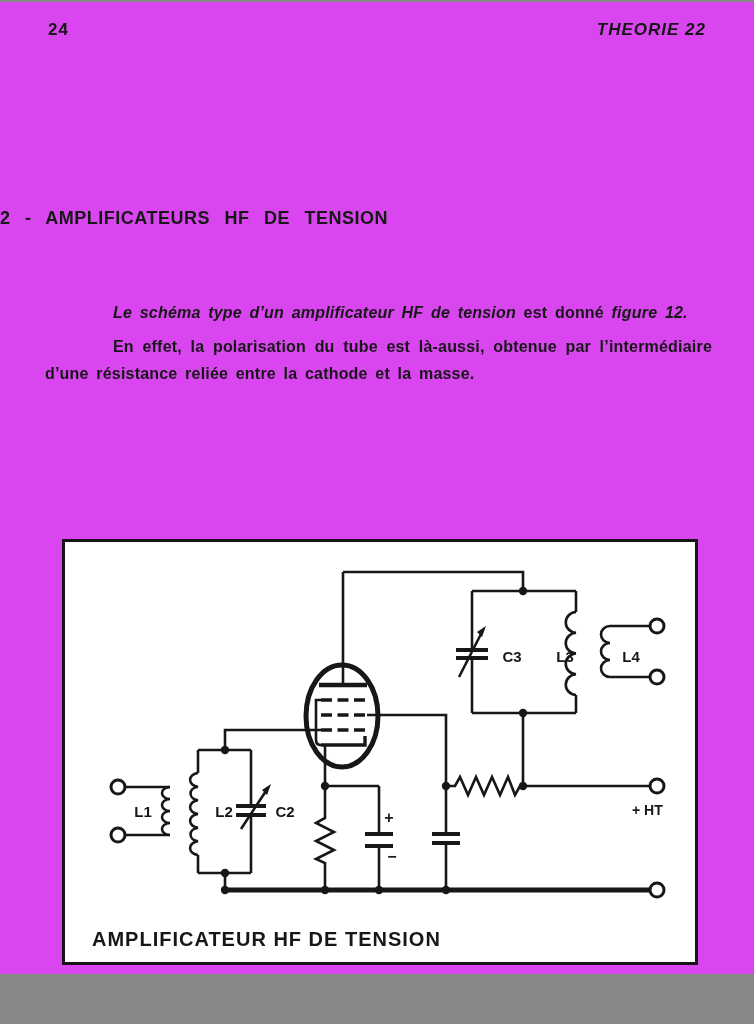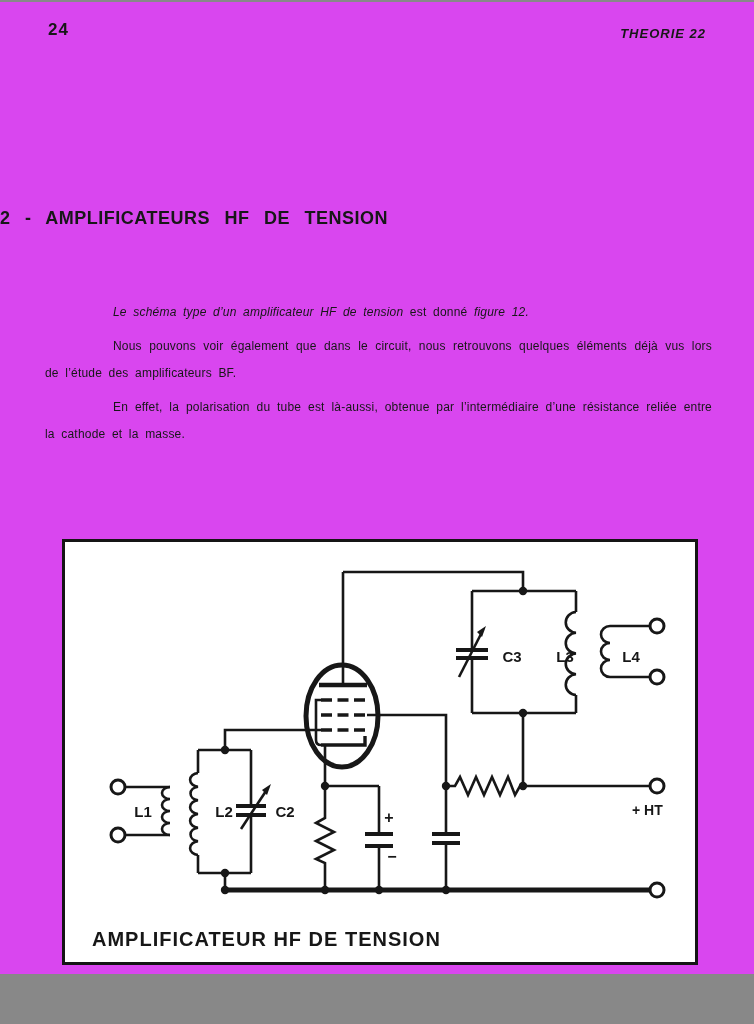--- a/index.html
+++ b/index.html
@@ -2,28 +2,28 @@
 <html><head>
 <meta charset="utf-8">
 <style>
   html,body{margin:0;padding:0;background:#888;}
   .page{
     position:relative;width:754px;height:972px;background:#d946ef;
     font-family:"Liberation Sans",sans-serif;color:#171717;overflow:hidden;
     margin:2px auto;
   }
   .hdr-num{position:absolute;left:48px;top:18px;font-size:17px;font-weight:700;letter-spacing:1px;}
-  .hdr-journal{position:absolute;right:48px;top:24px;font-size:13px;font-weight:700;font-style:italic;letter-spacing:1px;}
+  .hdr-journal{position:absolute;right:48px;top:18px;font-size:17px;font-weight:700;font-style:italic;letter-spacing:1px;}
   .title{
     position:absolute;left:0;top:206px;width:754px;
     font-size:18px;font-weight:700;word-spacing:9px;letter-spacing:.5px;
   }
   .body-text{
     position:absolute;left:45px;top:297px;width:667px;
-    font-size:12px;font-weight:400;line-height:27px;letter-spacing:.2px;word-spacing:3px;
+    font-size:16px;font-weight:700;line-height:27px;letter-spacing:.2px;word-spacing:3px;
     text-align:justify;
   }
   .body-text p{margin:0 0 7px 0;text-indent:68px;}
   .body-text .it{font-style:italic;}
   .figure-box{
     position:absolute;left:62px;top:537px;width:630px;height:420px;
     border:3px solid #151515;background:#ffffff;
   }
   .figure-box svg{position:absolute;left:0;top:0;}
   .fig-label{
@@ -43,21 +43,20 @@
 
 <div class="page">
 
   <div class="hdr-num">24</div>
   <div class="hdr-journal">THEORIE 22</div>
 
   <div class="title">2 - AMPLIFICATEURS HF DE TENSION</div>
 
   <div class="body-text">
     <p><span class="it">Le schéma type d’un amplificateur HF de tension</span><span> est donné </span><span class="it">figure 12.</span></p>
-    <p>Nous pouvons voir également que dans le circuit, nous retrouvons quelques éléments déjà vus lors de l’étude des amplificateurs BF.</p>
     <p>En effet, la polarisation du tube est là-aussi, obtenue par l’intermédiaire d’une résistance reliée entre la cathode et la masse.</p>
   </div>
 
   <div class="figure-box">
     <svg width="630" height="420" viewBox="0 0 630 420">
 
       <g>
         <circle class="term" cx="53" cy="245" r="7"></circle>
         <circle class="term" cx="53" cy="293" r="7"></circle>
         <line class="wire" x1="60" y1="245" x2="105" y2="245"></line>

